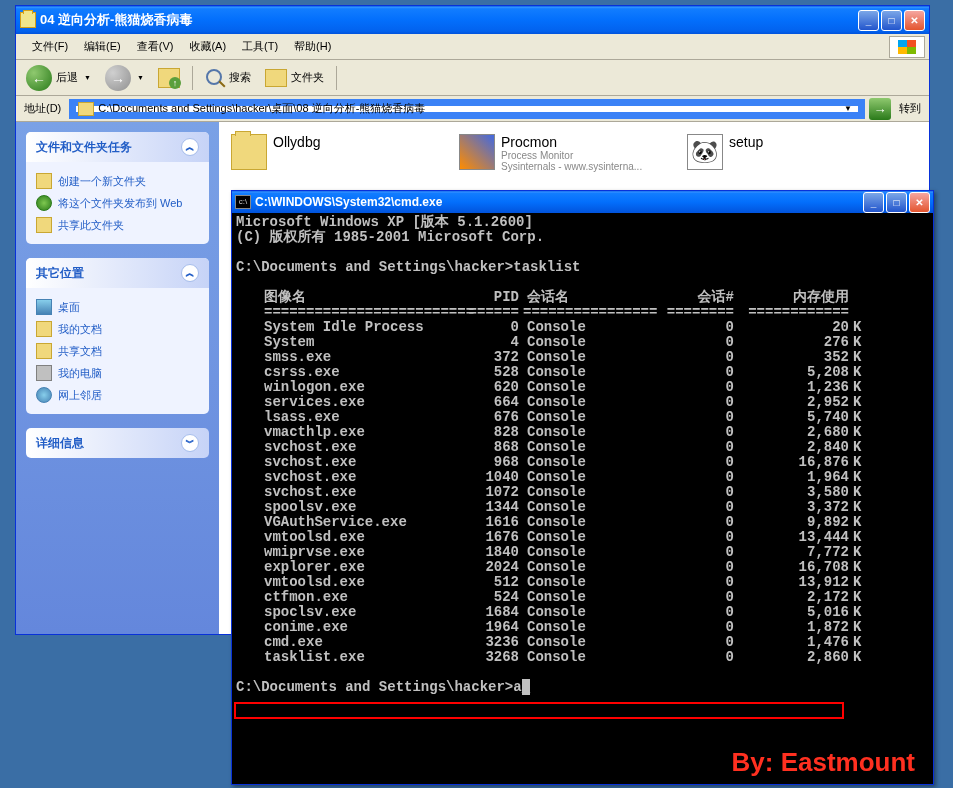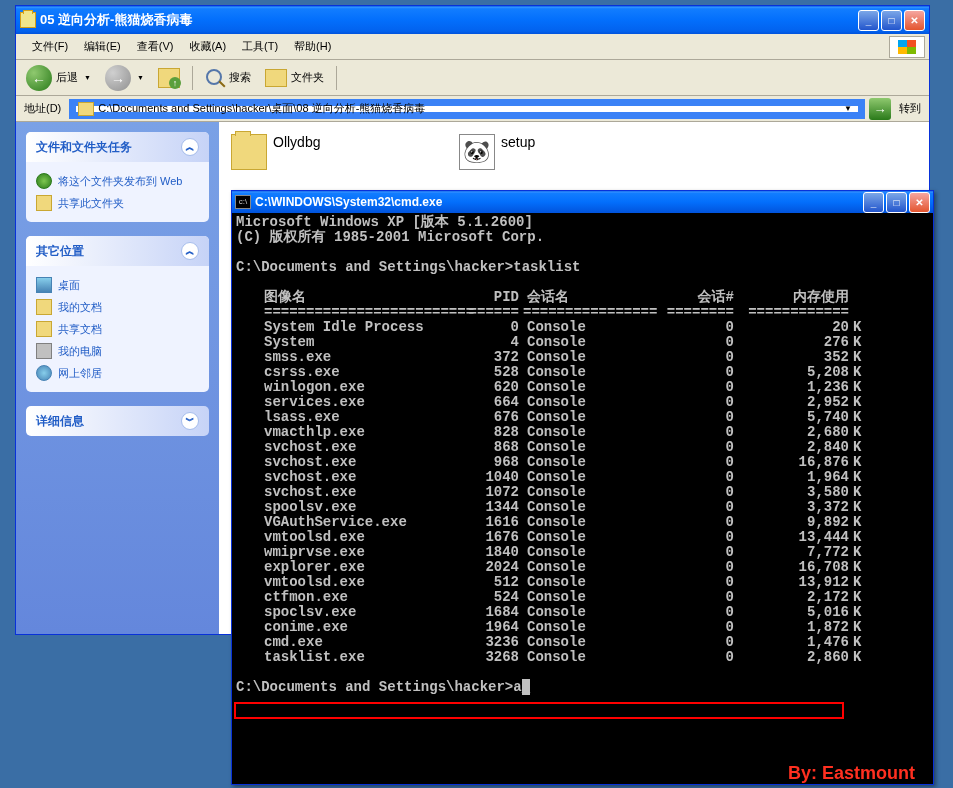--- a/index.html
+++ b/index.html
@@ -74,30 +74,30 @@
 .cmd-title-icon { width: 16px; height: 14px; background: #000; border: 1px solid #888; margin-right: 4px; font-size: 8px; color: #ccc; text-align: center; line-height: 12px; }
 .cmd-content { padding: 2px 4px; color: #c0c0c0; font-family: 'Consolas', 'Courier New', monospace; font-size: 14px; line-height: 15px; white-space: pre; font-weight: bold; }
 .cmd-row { display: flex; padding-left: 28px; }
 .cmd-col-name { width: 195px; }
 .cmd-col-pid { width: 60px; text-align: right; }
 .cmd-col-sess { width: 75px; padding-left: 8px; }
 .cmd-col-sid { width: 140px; text-align: right; }
 .cmd-col-mem { width: 115px; text-align: right; }
 .cmd-col-k { width: 20px; padding-left: 4px; }
 .highlight-box { position: absolute; border: 2px solid #ff0000; pointer-events: none; }
-.watermark { position: absolute; right: 18px; bottom: 0; color: #ff3020; font-size: 18px; font-weight: bold; font-family: 'Microsoft YaHei', sans-serif; }
+.watermark { position: absolute; right: 18px; bottom: 6px; color: #ff3020; font-size: 26px; font-weight: bold; font-family: 'Microsoft YaHei', sans-serif; }
 .cursor { background: #c0c0c0; color:#c0c0c0; }
 </style>
 </head>
 <body>
 
 <div class="explorer-window">
   <div class="titlebar">
     <div class="title-icon"></div>
-    <div class="title-text">05 逆向分析-熊猫烧香病毒</div>
+    <div class="title-text">04 逆向分析-熊猫烧香病毒</div>
     <div class="win-controls">
       <div class="win-btn">_</div>
       <div class="win-btn">□</div>
       <div class="win-btn close">✕</div>
     </div>
   </div>
 
   <div class="menubar">
     <div class="menu-item">文件(F)</div>
     <div class="menu-item">编辑(E)</div>
@@ -148,20 +148,24 @@
 
   <div class="content-area">
     <div class="sidebar">
       <div class="side-panel">
         <div class="side-header">
           <span>文件和文件夹任务</span>
           <div class="collapse-btn">︽</div>
         </div>
         <div class="side-body">
           <div class="side-link">
+              <div class="mini-icon"></div>
+              <span>创建一个新文件夹</span>
+            </div>
+          <div class="side-link">
               <div class="mini-icon globe"></div>
               <span>将这个文件夹发布到 Web</span>
             </div>
           <div class="side-link">
               <div class="mini-icon share"></div>
               <span>共享此文件夹</span>
             </div>
         </div>
       </div>
       <div class="side-panel">
@@ -197,20 +201,28 @@
           <span>详细信息</span>
           <div class="collapse-btn">︾</div>
         </div>
       </div>
     </div>
 
     <div class="file-area">
       <div class="file-item">
         <div class="file-icon olly"></div>
         <div class="file-label">Ollydbg</div>
+      </div>
+      <div class="file-item">
+        <div class="file-icon procmon"></div>
+        <div>
+          <div class="file-label">Procmon</div>
+          <div class="file-sub">Process Monitor</div>
+          <div class="file-sub">Sysinternals - www.sysinterna...</div>
+        </div>
       </div>
       <div class="file-item">
         <div class="file-icon setup">🐼</div>
         <div class="file-label">setup</div>
       </div>
     </div>
   </div>
 </div>
 
 <div class="cmd-window">

